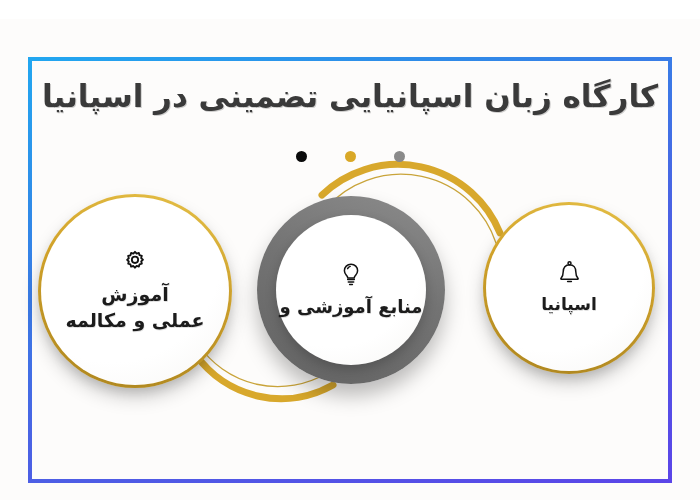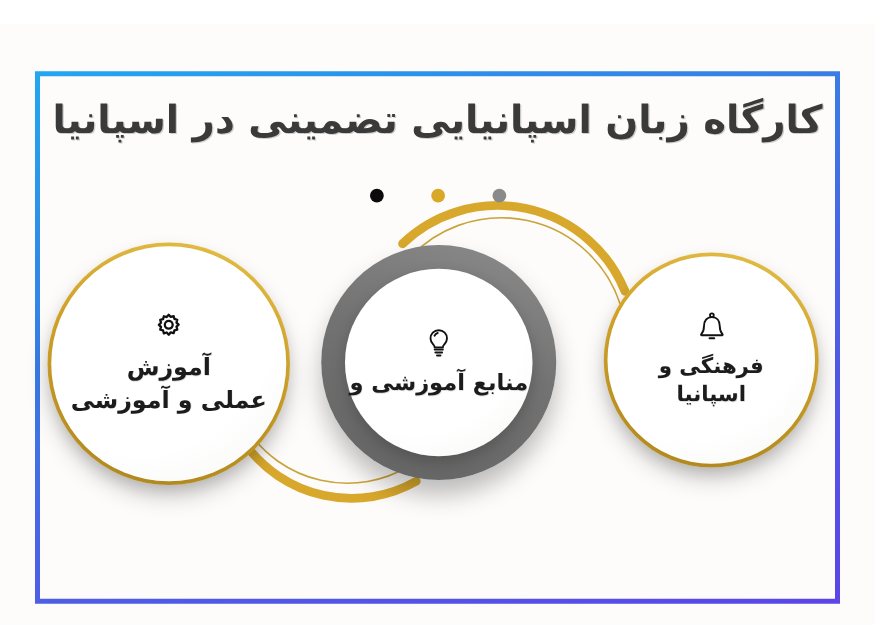--- a/index.html
+++ b/index.html
@@ -182,21 +182,21 @@
   <div class="node" id="node-1">
     <div class="disc">
       <span class="node-icon">
         <svg width="26" height="26" viewBox="0 0 24 24" fill="none" stroke="#111" stroke-width="1.7" stroke-linecap="round" stroke-linejoin="round">
           <path d="M12 2.6l1.5 1.6 2.1-.6.6 2.1 2.1.6-.6 2.1 1.6 1.5-1.6 1.5.6 2.1-2.1.6-.6 2.1-2.1-.6L12 17.3l-1.5-1.6-2.1.6-.6-2.1-2.1-.6.6-2.1L4.7 10l1.6-1.5-.6-2.1 2.1-.6.6-2.1 2.1.6z"></path>
           <circle cx="12" cy="10" r="2.9"></circle>
         </svg>
       </span>
       <div class="node-label">
         <div>آموزش</div>
-        <div>عملی و آموزشی</div>
+        <div>عملی و مکالمه</div>
       </div>
     </div>
   </div>
 
   <div class="node" id="node-2">
     <div class="disc">
       <span class="node-icon">
         <svg width="24" height="26" viewBox="0 0 24 26" fill="none" stroke="#111" stroke-width="1.5" stroke-linecap="round" stroke-linejoin="round">
           <path d="M12 2.2c-3.9 0-6.6 3-6.6 6.5 0 2.5 1.4 3.9 2.4 5.1.6.7.9 1.3.9 2.1h6.6c0-.8.3-1.4.9-2.1 1-1.2 2.4-2.6 2.4-5.1 0-3.5-2.7-6.5-6.6-6.5z"></path>
           <path d="M8.7 17.6h6.6M9.3 20h5.4M10.6 22.4h2.8"></path>
@@ -212,19 +212,18 @@
   <div class="node" id="node-3">
     <div class="disc">
       <span class="node-icon">
         <svg width="25" height="26" viewBox="0 0 24 26" fill="none" stroke="#111" stroke-width="1.5" stroke-linecap="round" stroke-linejoin="round">
           <circle cx="12" cy="3.2" r="1.5"></circle>
           <path d="M12 4.7c-4.1 0-6.3 3.1-6.3 7.1 0 4.3-1.4 5.7-2.2 6.6-.3.3-.1.8.3.8h16.4c.4 0 .6-.5.3-.8-.8-.9-2.2-2.3-2.2-6.6 0-4-2.2-7.1-6.3-7.1z"></path>
           <path d="M10.1 21.6h3.8"></path>
         </svg>
       </span>
       <div class="node-label">
-        <div>فرهنگی و</div>
         <div>اسپانیا</div>
       </div>
     </div>
   </div>
 
 </div>
 
 </body></html>

